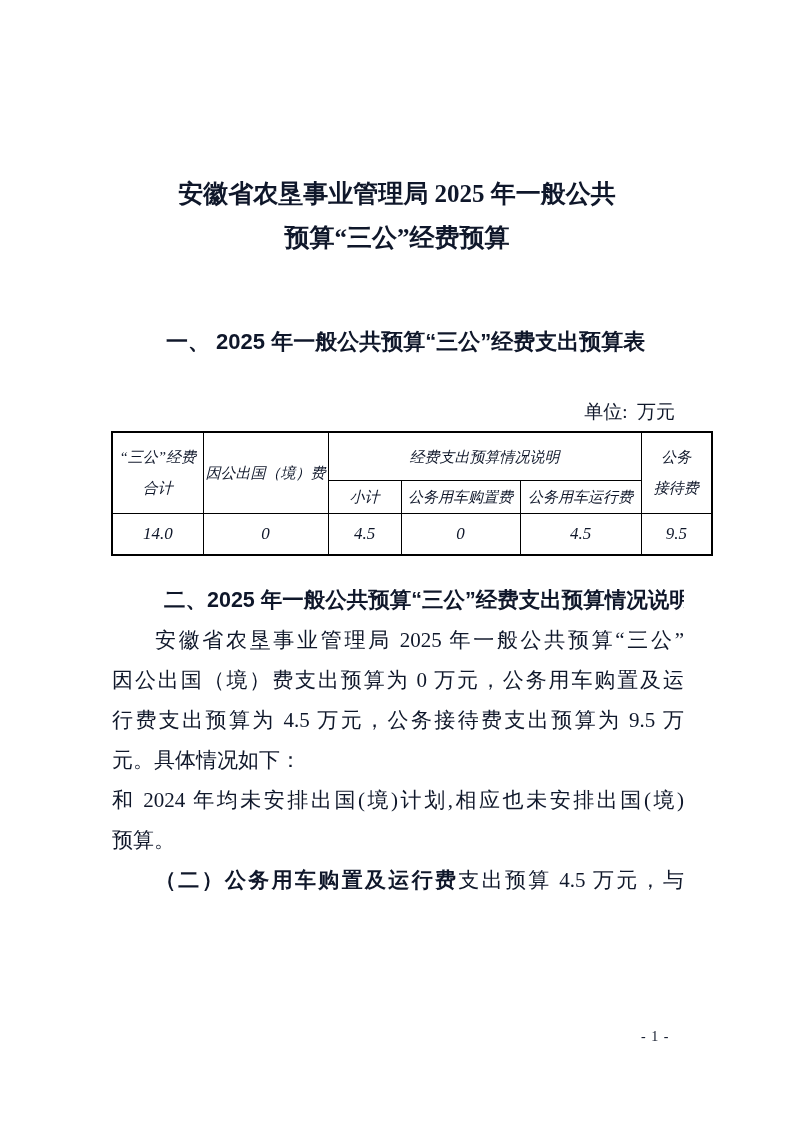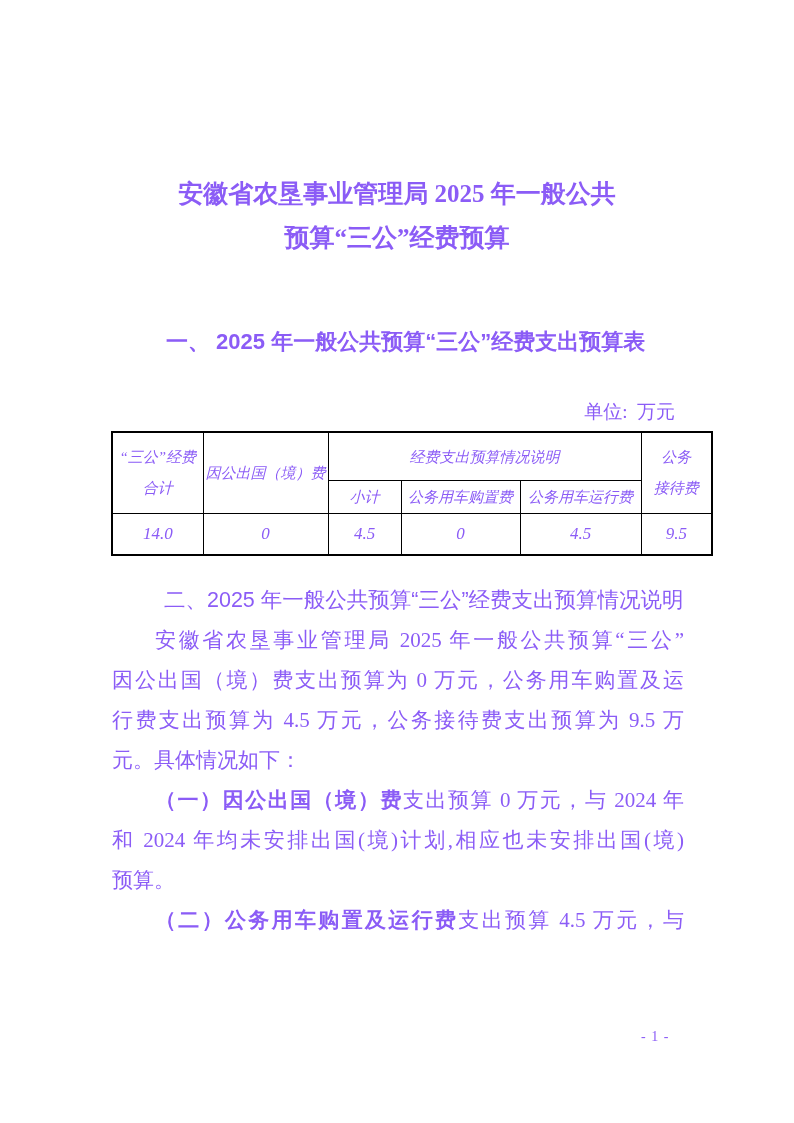--- a/index.html
+++ b/index.html
@@ -1,20 +1,20 @@
 <!DOCTYPE html>
 <html><head>
 <meta charset="utf-8">
 <style>
   html,body { margin:0; padding:0; background:#ffffff; }
   .page {
     position:relative;
     width:794px; height:1123px;
     background:#ffffff;
-    color:#8b5cf6;
+    color:#0f172a;
     font-family:"Liberation Serif","DejaVu Serif",serif;
     overflow:hidden;
     margin:0 auto;
   }
   .doc-title {
     position:absolute; top:172px; left:0; width:100%;
     text-align:center;
     font-size:25px; font-weight:bold; line-height:44px;
     margin:0;
   }
@@ -52,21 +52,21 @@
   .body-text {
     position:absolute; left:112px; top:580px; width:572px;
     font-size:21px;
   }
   .line { height:40px; line-height:40px; overflow:hidden; }
   .jt  { text-align:justify; text-align-last:justify; text-justify:inter-character; }
   .nj  { text-align:center; text-align-last:left; }
   .ind { text-indent:43px; }
   .sec2-heading {
     font-family:"Liberation Sans","DejaVu Sans",sans-serif;
-    font-weight:normal; font-size:21.5px;
+    font-weight:bold; font-size:21.5px;
     text-indent:52px;
     text-align:right; text-align-last:left;
     white-space:nowrap;
   }
   .hei {
     font-family:"Liberation Sans","DejaVu Sans",sans-serif;
     font-weight:bold;
   }
   .page-number {
     position:absolute; top:1028px; left:641px;
@@ -128,21 +128,20 @@
     </table>
 
   <div class="body-text">
     <div class="line sec2-heading">二、2025 年一般公共预算“三公”经费支出预算情况说明</div>
 
     <div class="line jt ind"><span>安徽省农垦事业管理局 2025 年一般公共预算“三公”</span></div>
     <div class="line jt"><span>因公出国（境）费支出预算为 0 万元，公务用车购置及运</span></div>
     <div class="line jt"><span>行费支出预算为 4.5 万元，公务接待费支出预算为 9.5 万</span></div>
     <div class="line nj"><span>元。具体情况如下：</span></div>
 
-    <div class="line jt ind"><span class="hei">（一）因公出国（境）费</span><span>支出预算 0 万元，与 2024 年</span></div>
     <div class="line jt"><span>和 2024 年均未安排出国(境)计划,相应也未安排出国(境)</span></div>
     <div class="line nj"><span>预算。</span></div>
 
     <div class="line jt ind"><span class="hei">（二）公务用车购置及运行费</span><span>支出预算 4.5 万元，与</span></div>
   </div>
 
   <div class="page-number">- 1 -</div>
 
 </div>
 

